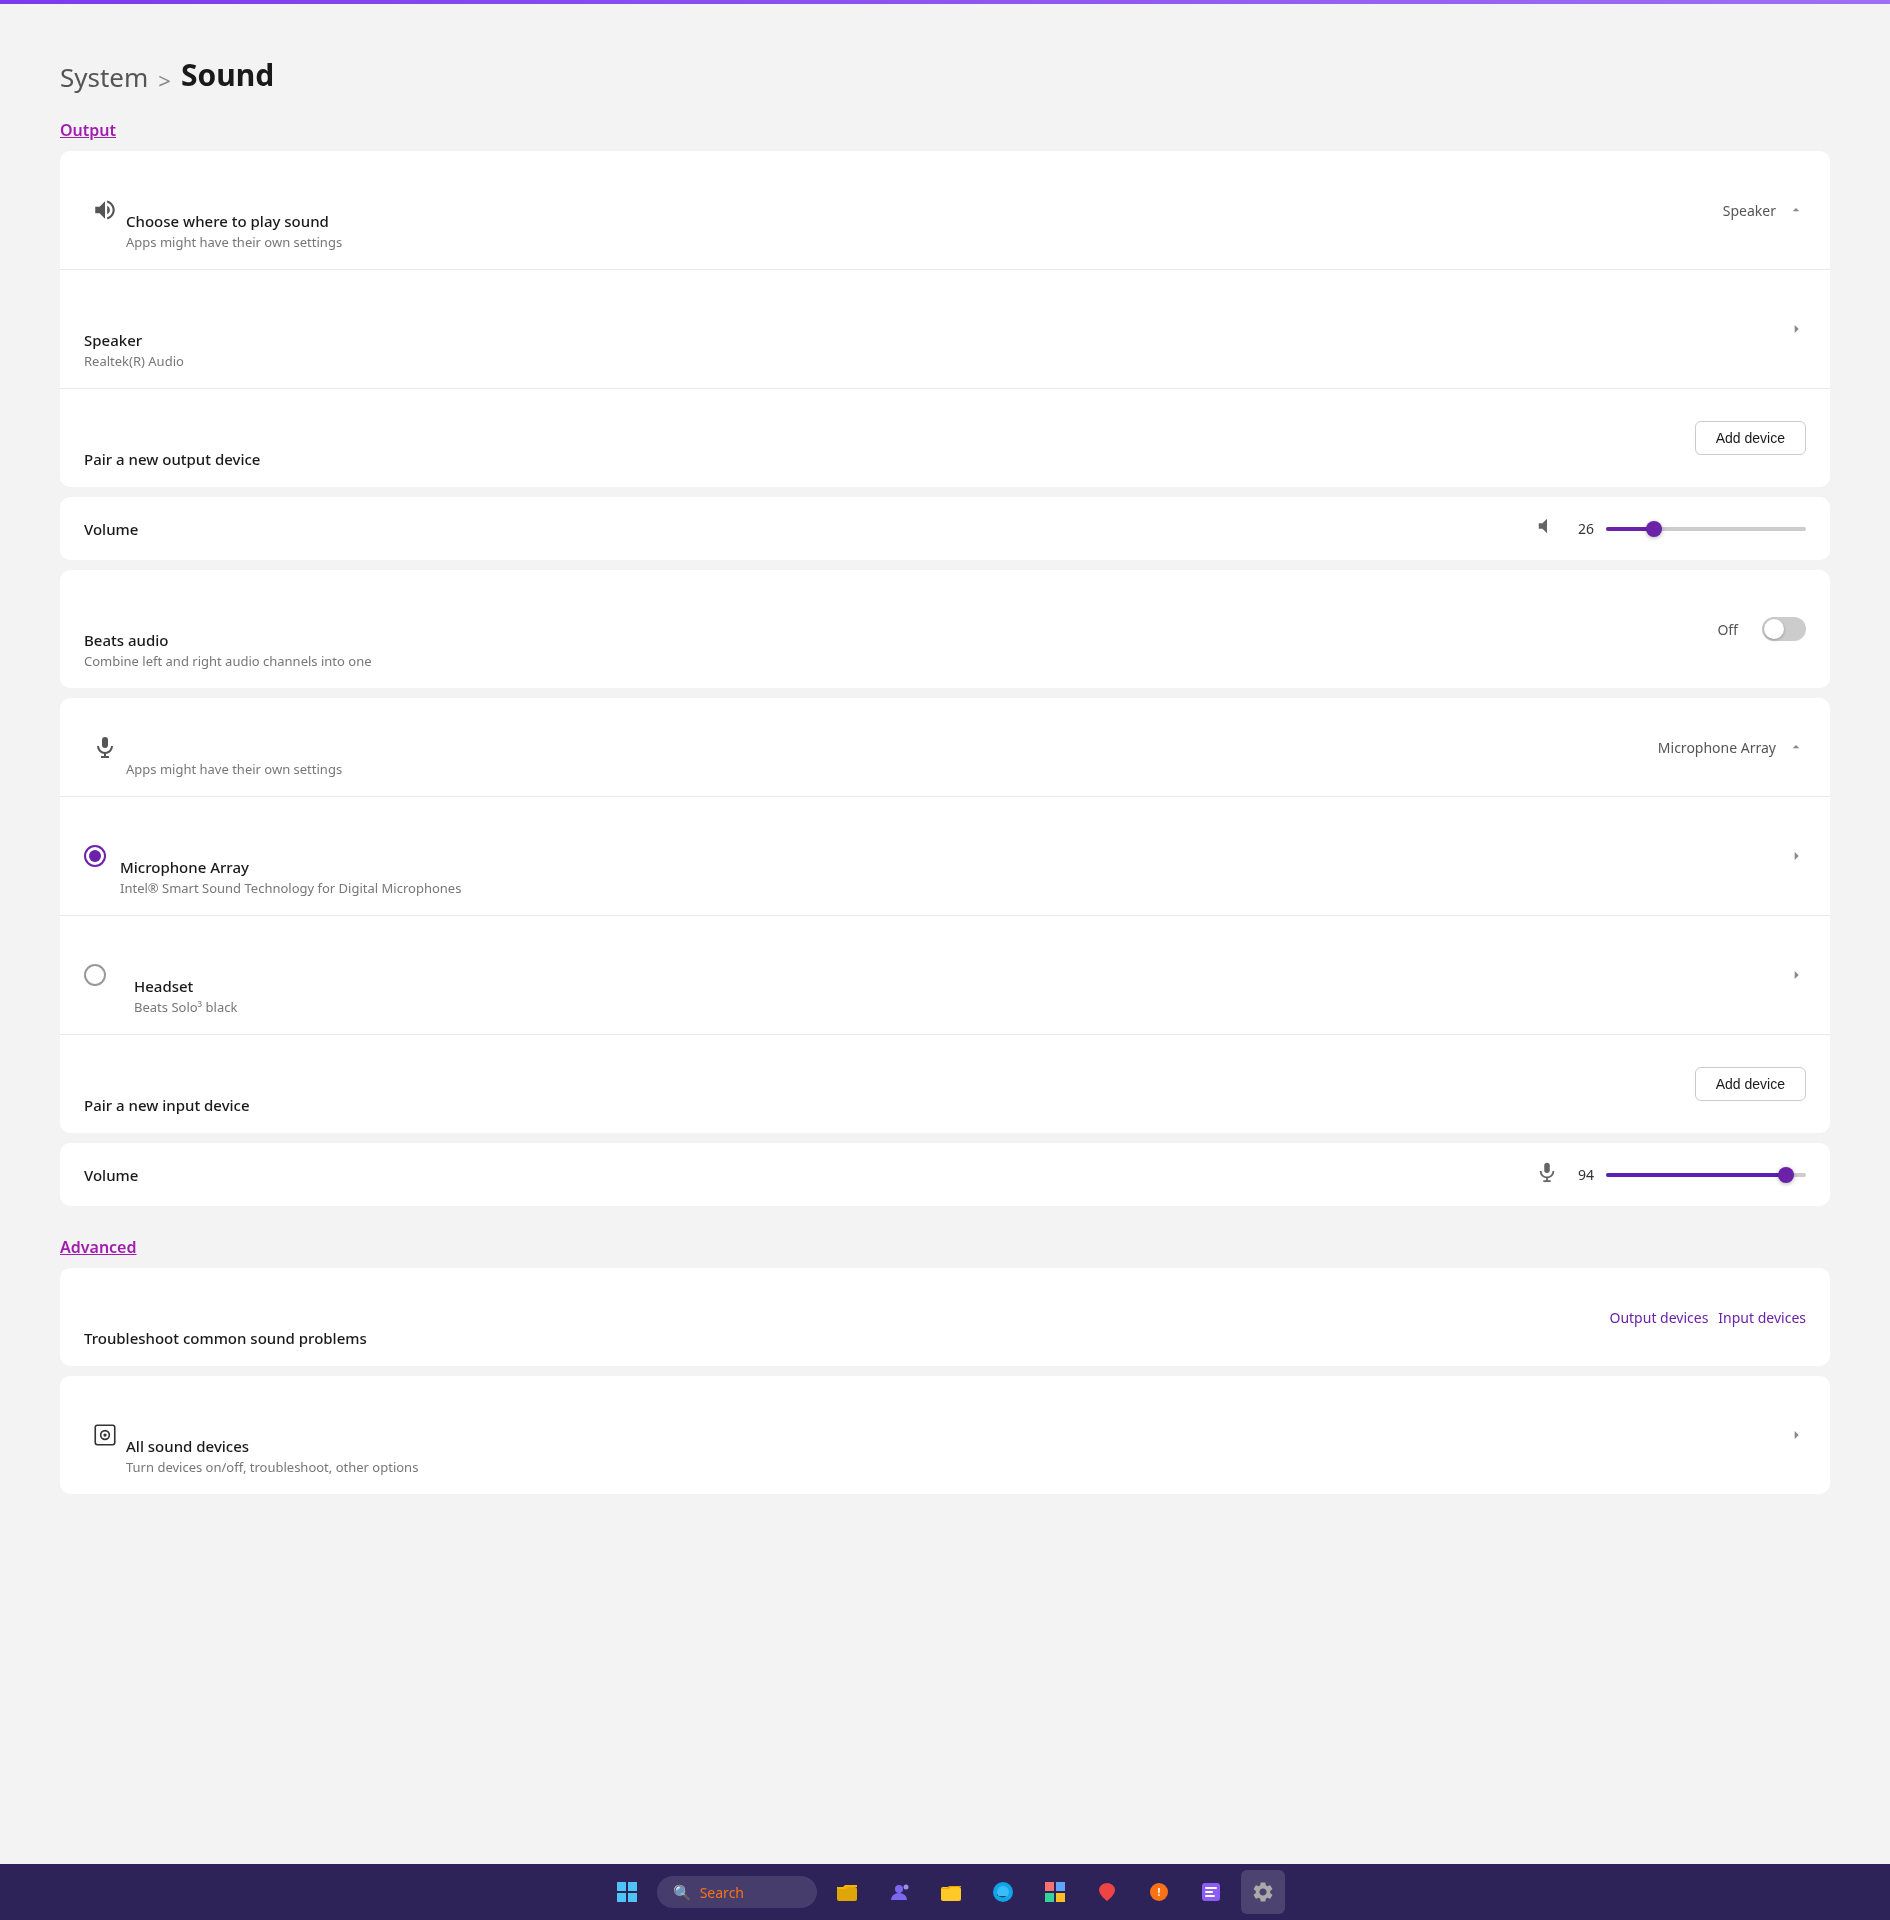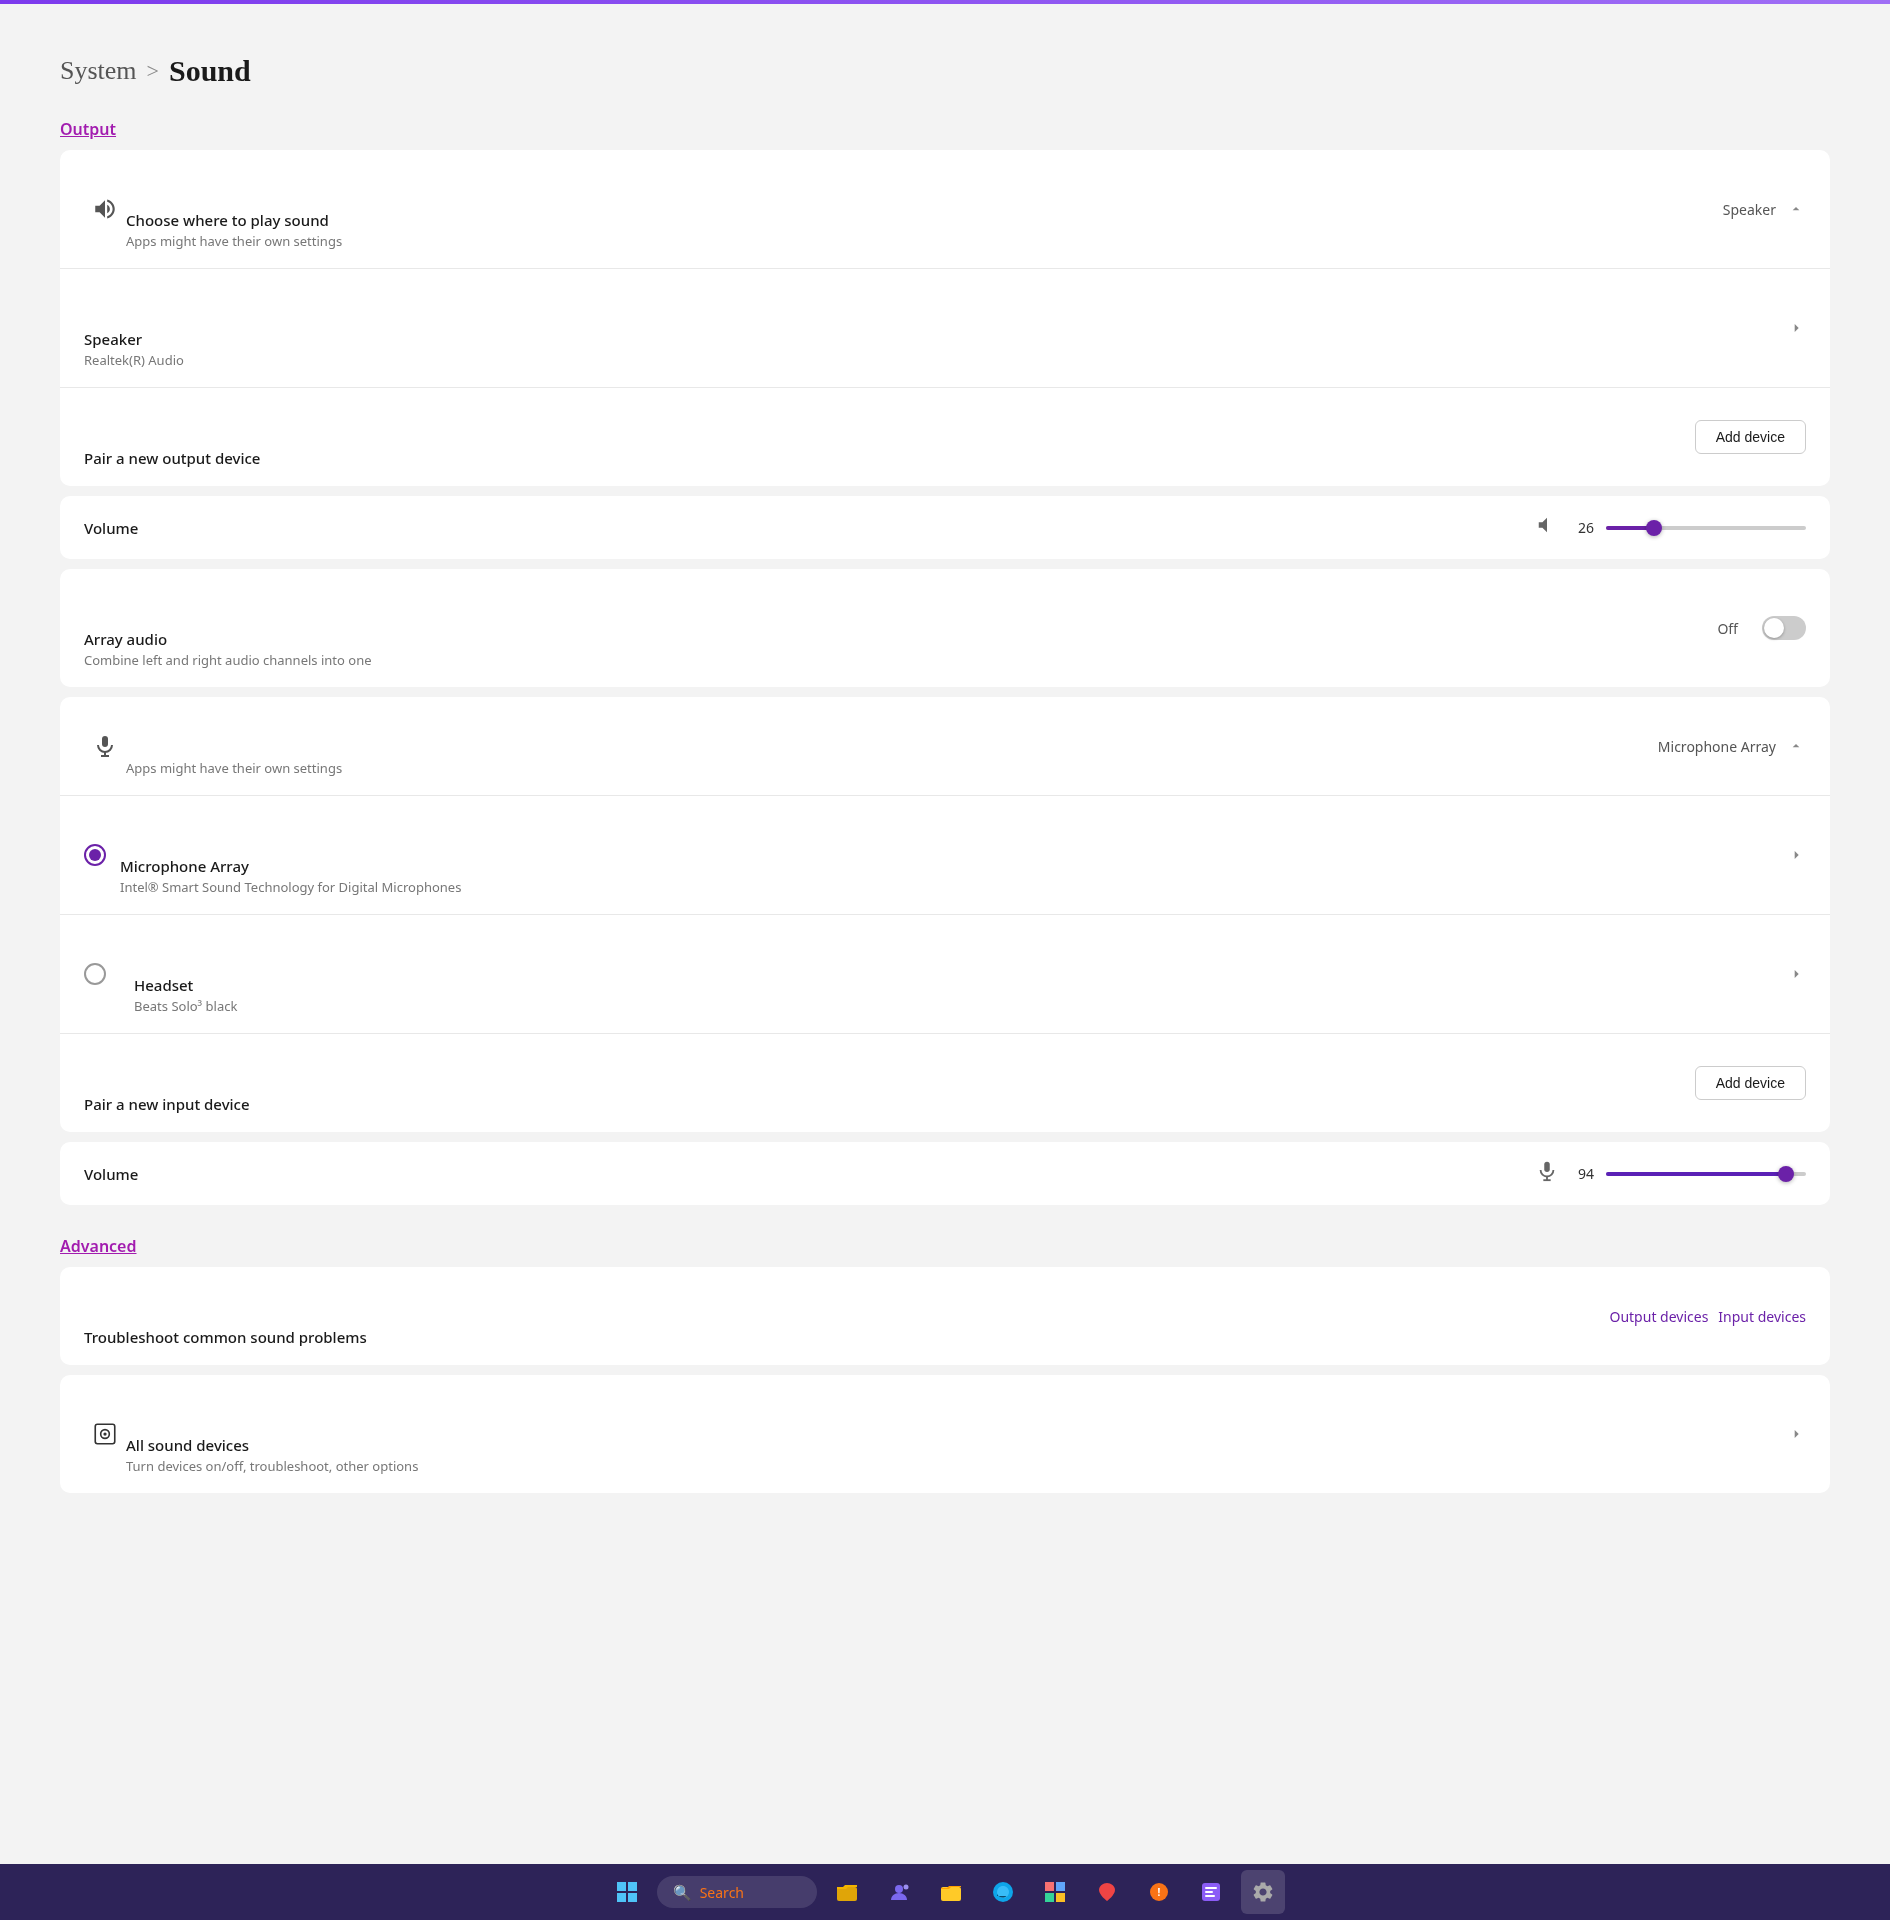--- a/index.html
+++ b/index.html
@@ -21,24 +21,23 @@
 
     .main-content {
       flex: 1;
       padding: 50px 60px 30px 60px;
       background: #f3f3f3;
     }
 
     
     .breadcrumb {
       display: flex;
-      align-items: center;
+      align-items: flex-end;
       gap: 10px;
-      margin-bottom: 30px;
-      font-family: Liberation Serif, serif;
+      margin-bottom: 24px;
     }
     .breadcrumb-system {
       font-size: 26px;
       color: #555;
       font-weight: 400;
     }
     .breadcrumb-separator {
       font-size: 22px;
       color: #888;
     }
@@ -403,21 +402,21 @@
       <div class="slider-track" style="width:200px;">
         <div class="slider-fill" style="width:24%;"></div>
         <div class="slider-thumb" style="left:calc(24% - 8px);"></div>
       </div>
     </div>
   </div>
 
   <div class="card">
     <div class="card-row">
       <div class="row-text">
-        <div class="row-title">Array audio</div>
+        <div class="row-title">Beats audio</div>
         <div class="row-subtitle">Combine left and right audio channels into one</div>
       </div>
       <div class="row-right">
         <div class="toggle-wrap">
           <span class="toggle-label">Off</span>
           <div class="toggle">
             <div class="toggle-knob"></div>
           </div>
         </div>
       </div>

